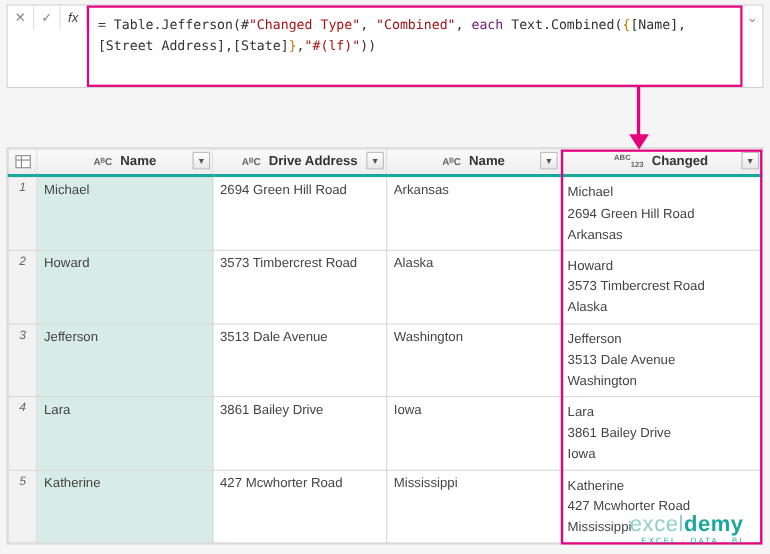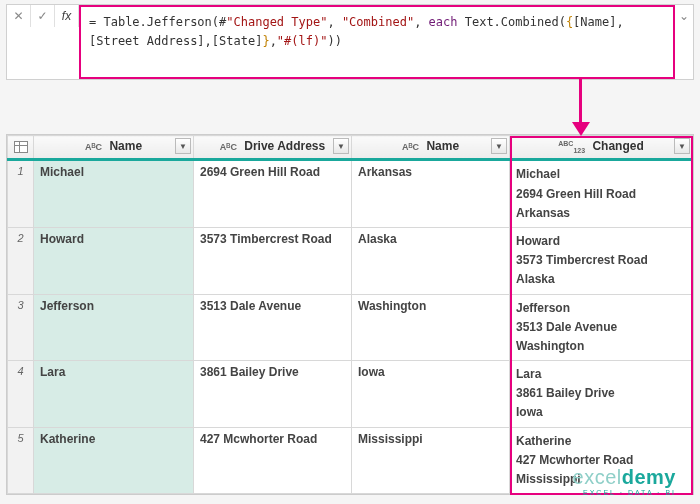--- a/index.html
+++ b/index.html
@@ -118,21 +118,21 @@
   }
   .hdr-teal { border-bottom: 3px solid #1aa89c; text-align: center; }
   td.rownum {
     background: #f2f2f2;
     text-align: center;
     font-style: italic;
     color: #666;
     padding-top: 4px;
     font-size: 11px;
   }
-  td.cell { padding: 4px 6px; font-size: 12px; color: #444; font-weight: bold; }
+  td.cell { padding: 4px 6px; font-size: 12px; color: #444; }
   td.name-cell { background: #d7ece6; }
   .comb-line { line-height: 1.6; }
   .table-icon {
     display: inline-block;
     width: 14px; height: 12px;
     border: 1px solid #888;
     position: relative;
     background: #fff;
     vertical-align: middle;
   }

